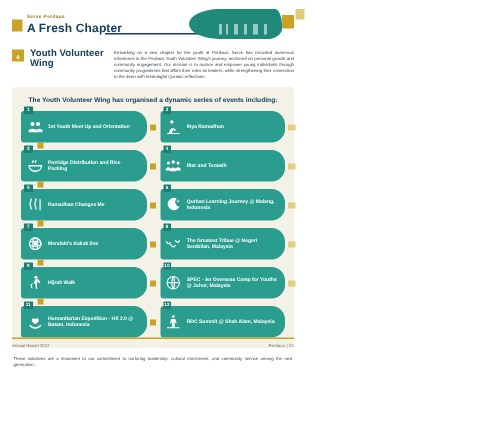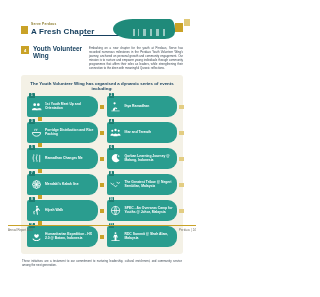--- a/index.html
+++ b/index.html
@@ -6,21 +6,21 @@
   html, body {
     width: 204px; height: 297px;
     background: #ffffff;
     font-family: "Liberation Sans", sans-serif;
     overflow: hidden;
   }
   .page {
     position: relative;
     width: 204px; height: 238px;
     background: #ffffff;
-    padding: 13px;
+    padding: 0;
   }
 
   
   .header {
     position: relative;
     height: 30px;
     padding: 9px 0 0 8px;
   }
   .hdr-mark {
     position: absolute;

